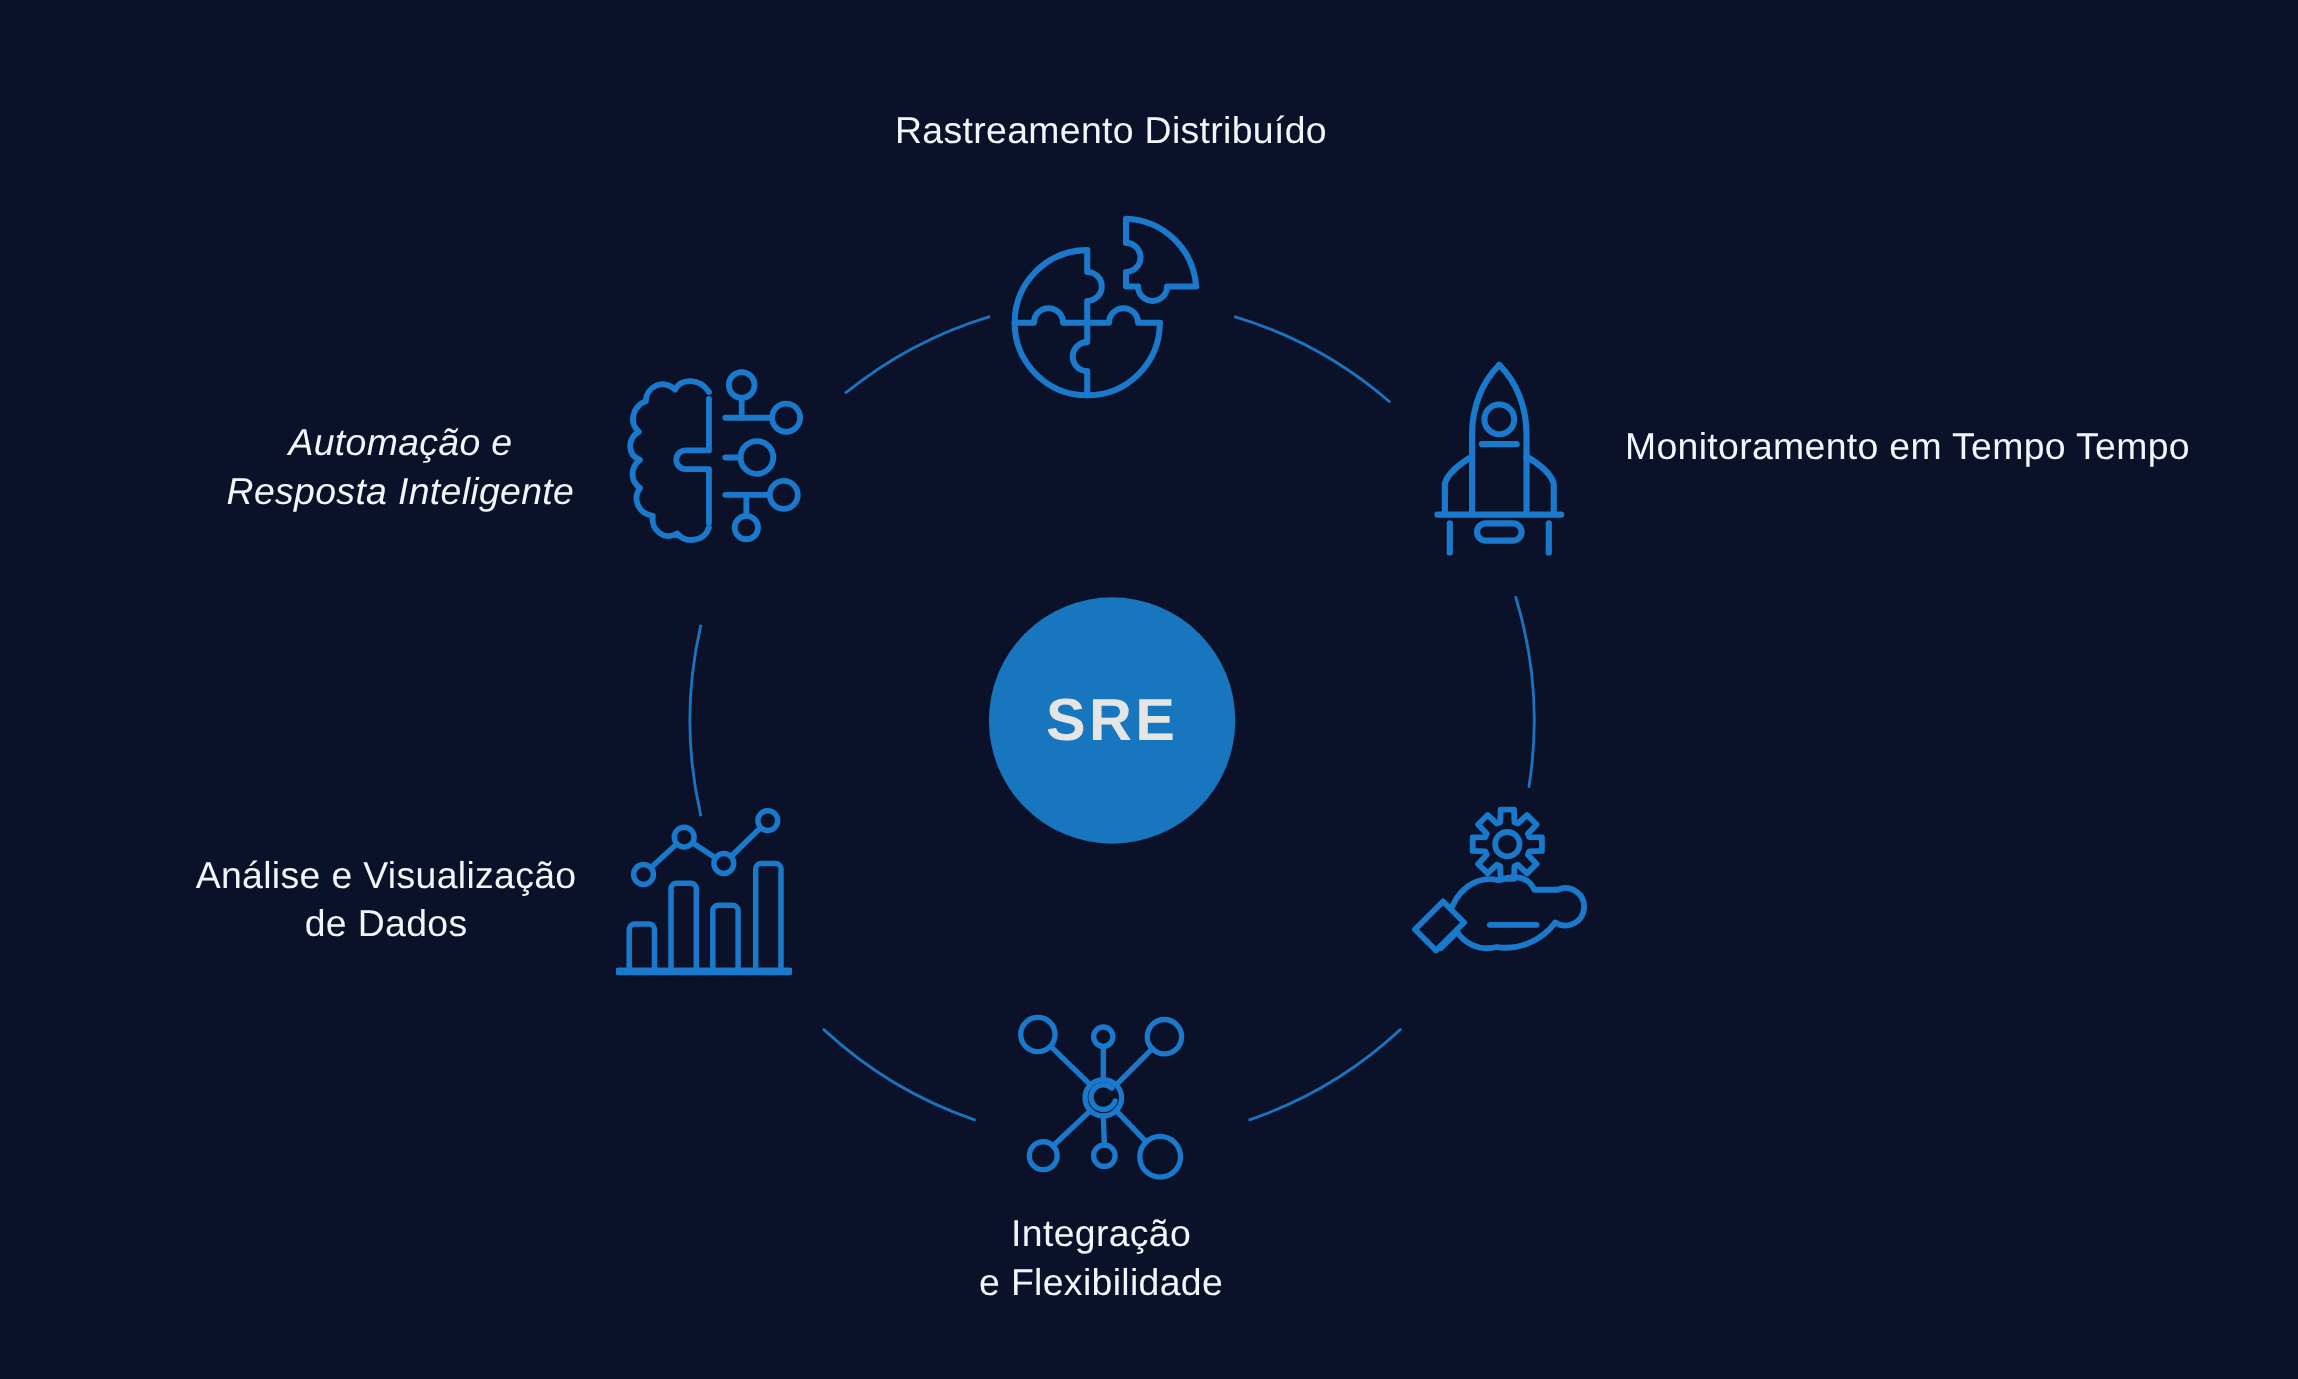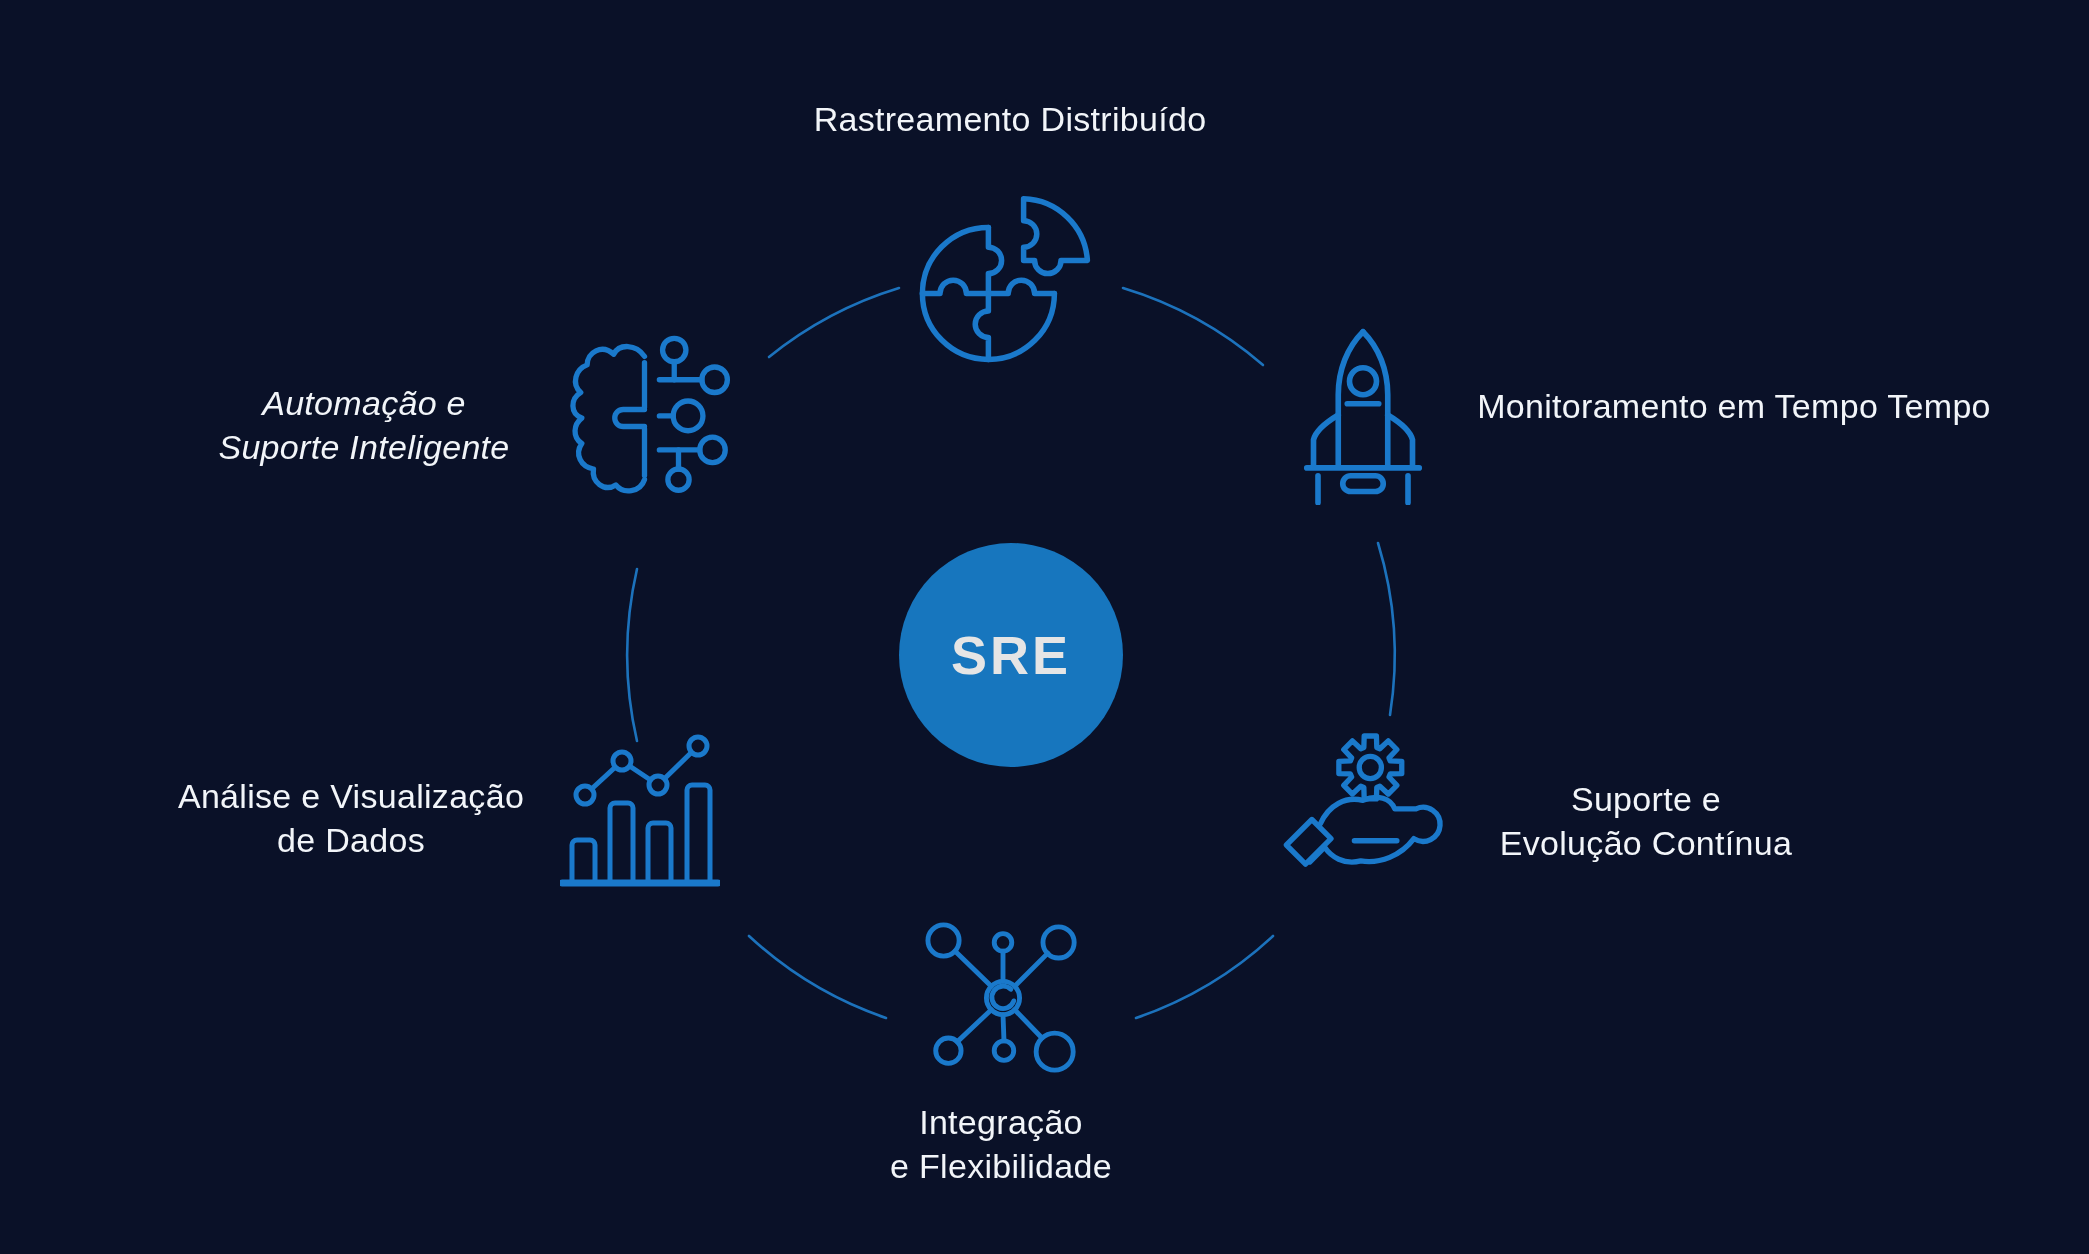--- a/index.html
+++ b/index.html
@@ -135,33 +135,29 @@
   </div>
 
   <div class="label" style="left:710px;top:97px;width:600px;">
     <div>Rastreamento Distribuído</div>
   </div>
 
   <div class="label" style="left:1384px;top:384px;width:700px;">
     <div>Monitoramento em Tempo Tempo</div>
   </div>
 
-  <div class="label" style="left:1346px;top:777px;width:600px;">
-    <div>Suporte e</div>
-    <div>Evolução Contínua</div>
-  </div>
 
   <div class="label" style="left:751px;top:1100px;width:500px;">
     <div>Integração</div>
     <div>e Flexibilidade</div>
   </div>
 
   <div class="label" style="left:51px;top:774px;width:600px;">
     <div>Análise e Visualização</div>
     <div>de Dados</div>
   </div>
 
   <div class="label" style="left:64px;top:381px;width:600px;font-style:italic;">
     <div>Automação e</div>
-    <div>Suporte Inteligente</div>
+    <div>Resposta Inteligente</div>
   </div>
 
 </div>
 
 </body></html>

